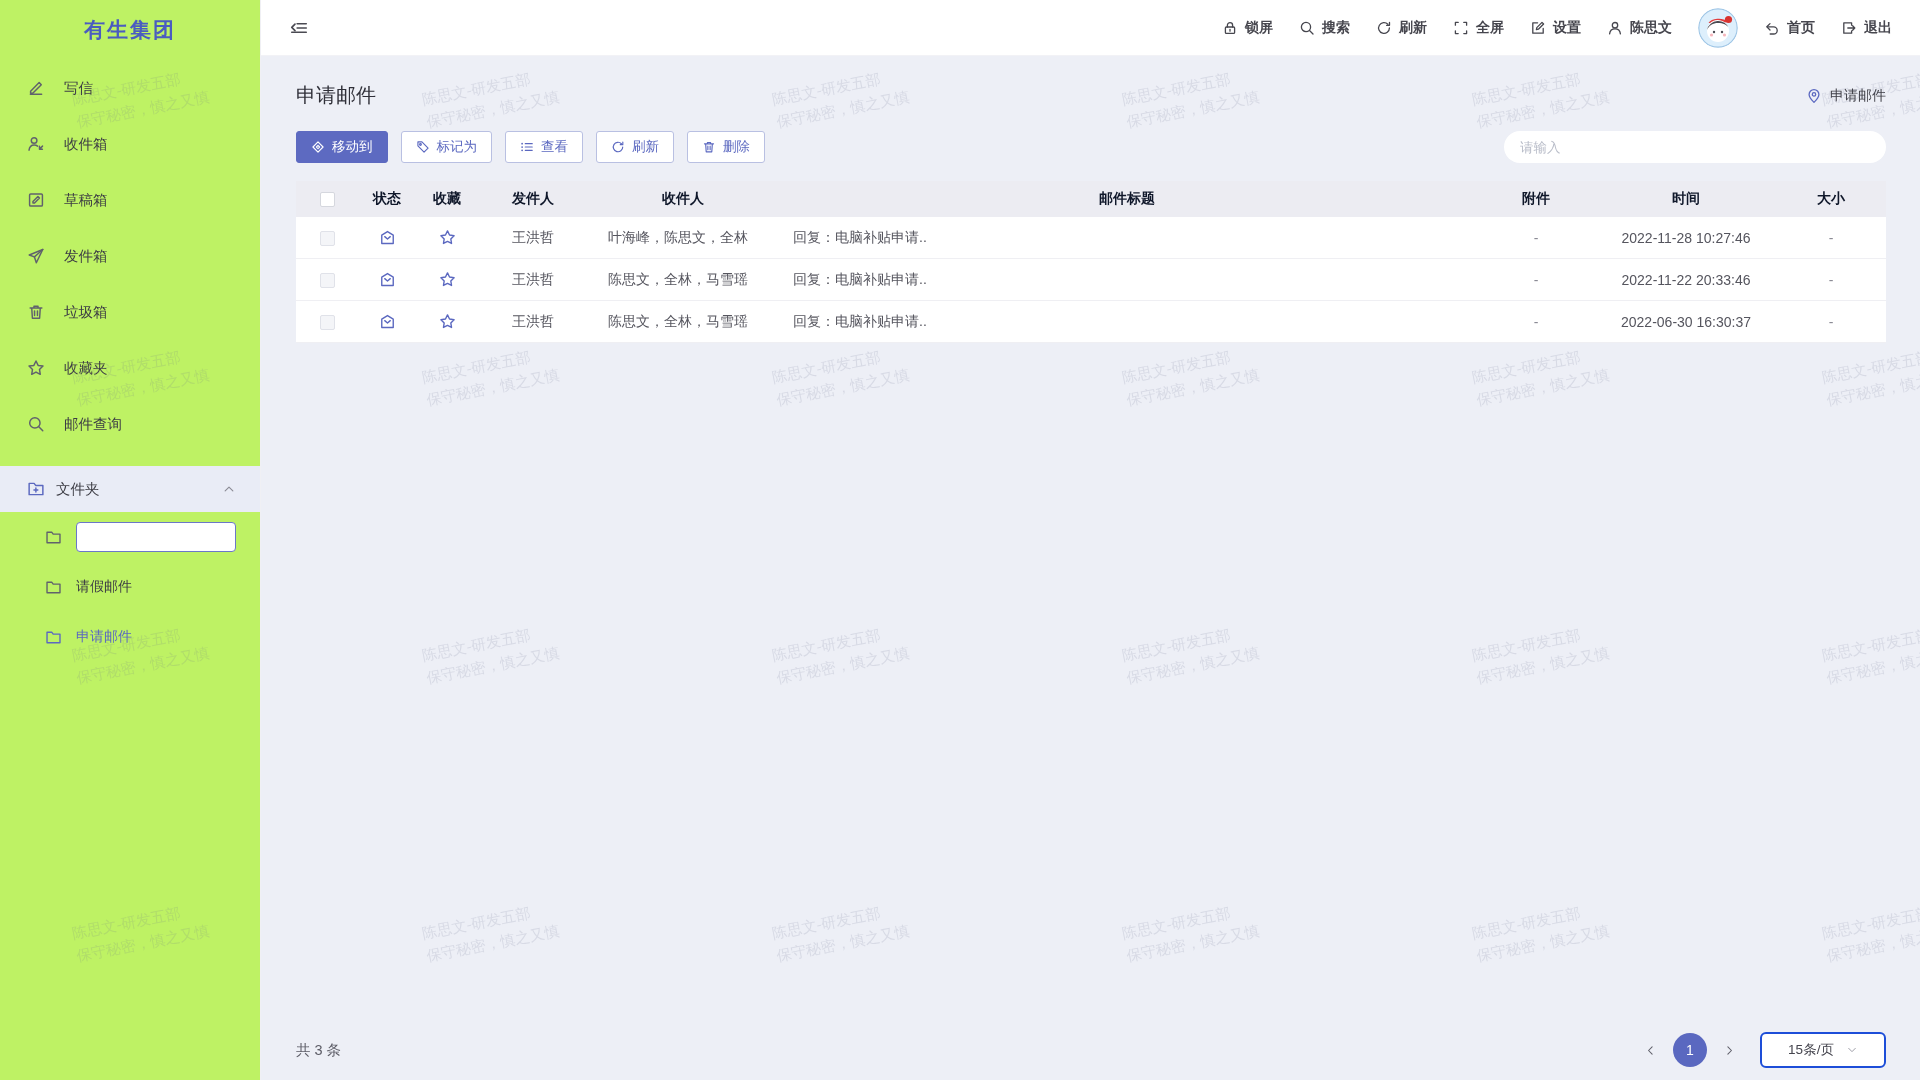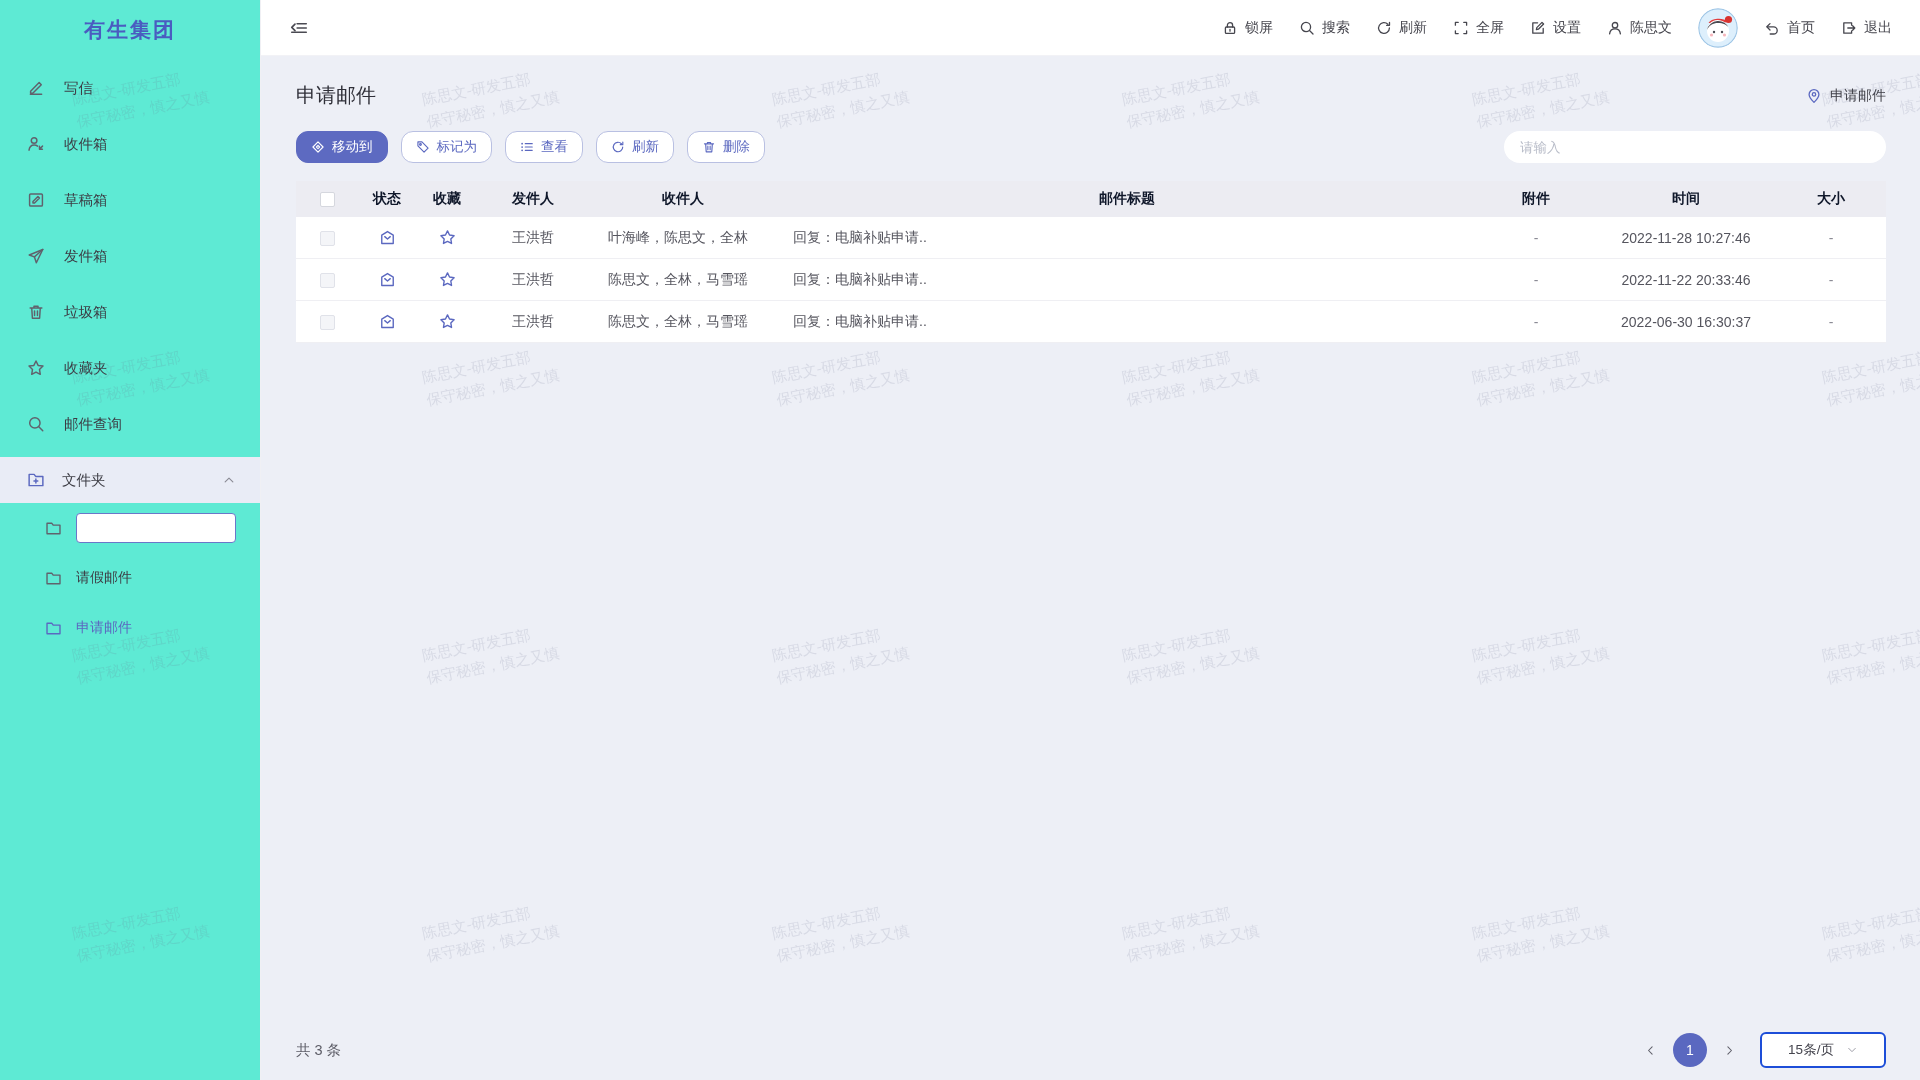--- a/index.html
+++ b/index.html
@@ -1,59 +1,59 @@
 <!DOCTYPE html>
 <html><head>
 <meta charset="utf-8">
 <style>
   * { margin:0; padding:0; box-sizing:border-box; }
   html,body { width:1920px; height:1080px; overflow:hidden; }
   body { font-family:"Liberation Sans","DejaVu Sans",sans-serif; background:#edeff6; }
   .app { position:relative; width:1920px; height:1080px; background:#edeff6; }
 
   
-  .sidebar { position:absolute; left:0; top:0; width:261px; height:1080px; background:#5eead4; z-index:2; border-right:1px solid #f0f0f4; }
+  .sidebar { position:absolute; left:0; top:0; width:261px; height:1080px; background:#bef264; z-index:2; border-right:1px solid #f0f0f4; }
   .logo { height:60px; display:flex; align-items:center; justify-content:center; font-size:21px; font-weight:700; color:#4a5cc0; letter-spacing:2px; }
   .side-item { height:56px; display:flex; align-items:center; padding-left:27px; gap:19px; font-size:14.5px; color:#3c3c44; cursor:pointer; }
   .side-item .icon { width:18px; height:18px; color:#60626c; display:flex; }
   .side-item .icon svg { width:18px; height:18px; }
-  .folder-head { height:46px; margin-top:5px; background:#e9ecf6; display:flex; align-items:center; padding:0 24px 0 27px; gap:17px; font-size:14.5px; color:#3c3c44; cursor:pointer; }
+  .folder-head { height:46px; margin-top:14px; background:#e9ecf6; display:flex; align-items:center; padding:0 24px 0 27px; gap:11px; font-size:14.5px; color:#3c3c44; cursor:pointer; }
   .folder-head .icon { width:18px; height:18px; color:#5b68c0; display:flex; }
   .folder-head .icon svg { width:18px; height:18px; }
   .folder-head .chev { margin-left:auto; color:#8b8b95; display:flex; }
   .folder-head .chev svg { width:14px; height:14px; }
   .folder-row { height:50px; display:flex; align-items:center; padding-left:45px; gap:14px; font-size:14px; color:#3c3c44; cursor:pointer; }
   .folder-row .icon { width:17px; height:17px; color:#60626c; display:flex; }
   .folder-row .icon svg { width:17px; height:17px; }
   .folder-row.active { color:#5b68c0; }
   .folder-row.active .icon { color:#5b68c0; }
   .folder-row.inputrow { padding-left:45px; }
   .newfolder-input { width:160px; height:30px; border:1px solid #6b77c9; border-radius:4px; background:#fff; outline:none; padding:0 8px; font-size:13px; color:#3c3c44; }
 
   
   .topbar { position:absolute; left:261px; top:0; right:0; height:56px; background:#fff; display:flex; align-items:center; justify-content:space-between; padding:0 28px; border-bottom:1px solid #f2f2f6; z-index:3; }
   .fold-btn { background:none; border:none; color:#4a4a52; cursor:pointer; display:flex; }
   .fold-btn svg { width:20px; height:20px; }
   .tb-right { display:flex; align-items:center; gap:26px; }
-  .tb-item { display:flex; align-items:center; gap:7px; background:none; border:none; font-size:14px; color:#46464e; cursor:pointer; font-family:inherit; }
+  .tb-item { display:flex; align-items:center; gap:7px; background:none; border:none; font-size:14px; color:#46464e; cursor:pointer; font-family:inherit;font-weight:bold; }
   .tb-item .icon { display:flex; color:#46464e; }
   .tb-item .icon svg { width:16px; height:16px; }
   .avatar { width:40px; height:40px; border-radius:50%; overflow:hidden; display:flex; cursor:pointer; }
   .avatar svg { width:40px; height:40px; }
 
   
   .content { position:absolute; left:261px; top:56px; right:0; bottom:0; }
   .page-head { display:flex; justify-content:space-between; align-items:center; padding:26px 34px 0 35px; }
   .page-title { font-size:20px; color:#2f2f38; font-weight:500; }
   .crumb { display:flex; align-items:center; gap:8px; font-size:14px; color:#3c3c44; }
   .crumb .icon { display:flex; color:#5b68c0; }
   .crumb .icon svg { width:16px; height:16px; }
 
   .toolbar { display:flex; gap:13px; align-items:center; padding:22px 34px 0 35px; position:relative; }
-  .btn { height:32px; padding:0 14px; border-radius:12px; border:1px solid #b9c0e2; background:#fff; color:#5b68c0; font-size:13.5px; display:flex; align-items:center; gap:7px; cursor:pointer; font-family:inherit; }
+  .btn { height:32px; padding:0 14px; border-radius:3px; border:1px solid #b9c0e2; background:#fff; color:#5b68c0; font-size:13.5px; display:flex; align-items:center; gap:7px; cursor:pointer; font-family:inherit; }
   .btn .icon { display:flex; }
   .btn .icon svg { width:14px; height:14px; }
   .btn.primary { background:#5d6ac1; border-color:#5d6ac1; color:#fff; }
   .search-input { position:absolute; right:34px; top:22px; width:382px; height:32px; border:none; border-radius:16px; background:#fff; padding:0 16px; font-size:13.5px; color:#5a5a64; outline:none; }
   .search-input::placeholder { color:#b9bdc9; }
 
   .table { margin:18px 34px 0 35px; }
   .tgrid { display:grid; grid-template-columns:62px 58px 62px 110px 190px 1fr 120px 180px 110px; align-items:center; }
   .thead { height:36px; background:#ececf2; font-size:14px; font-weight:700; color:#0f172a; }
   .th { text-align:center; }

